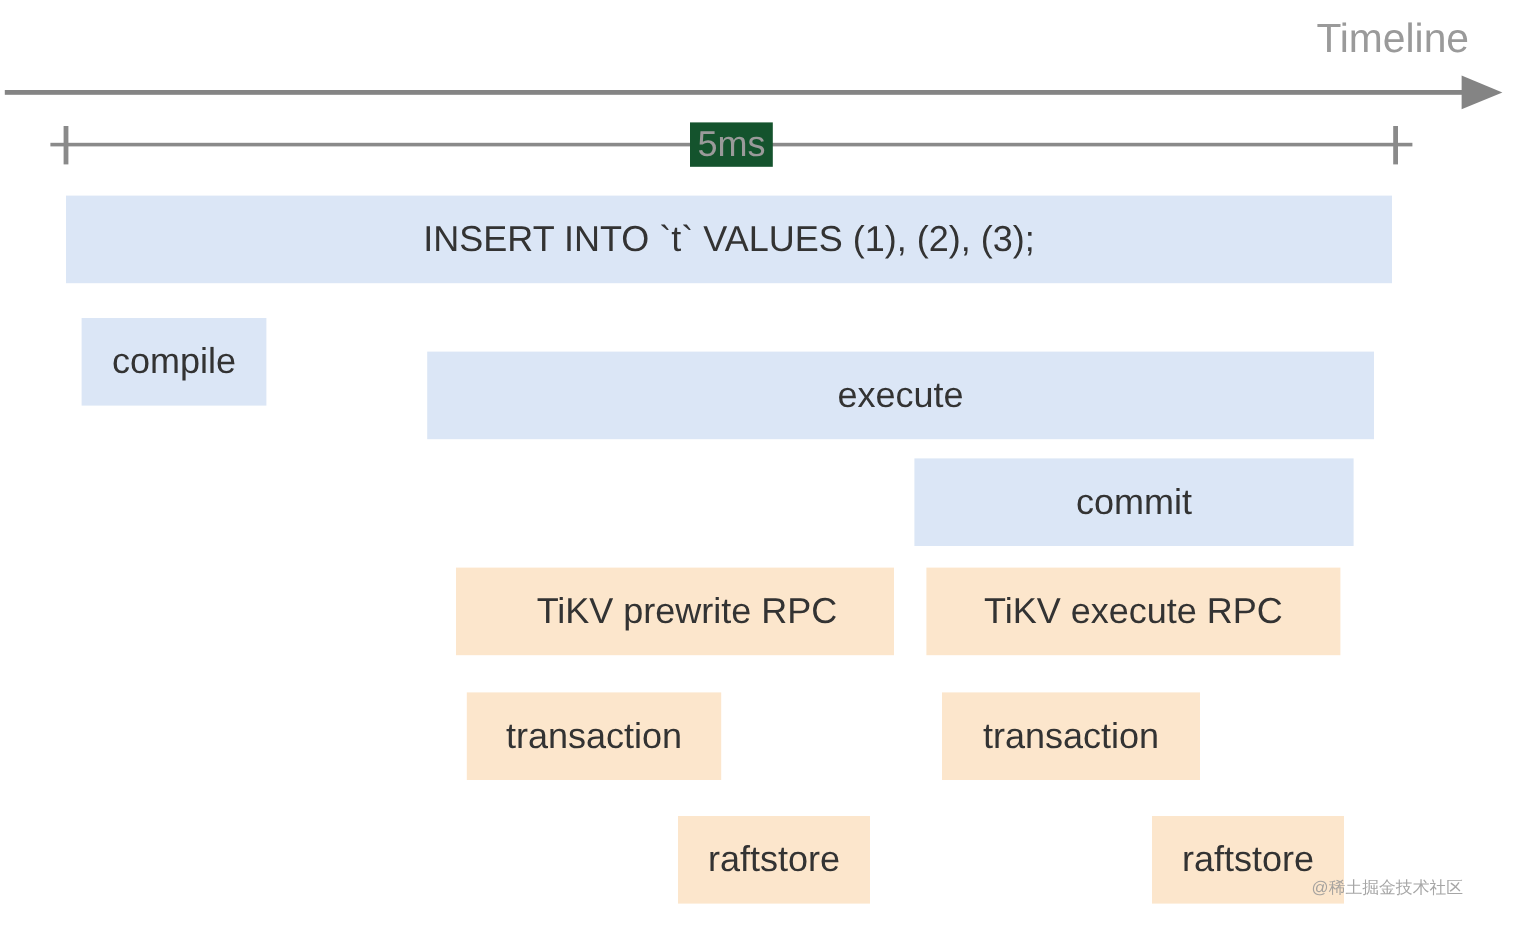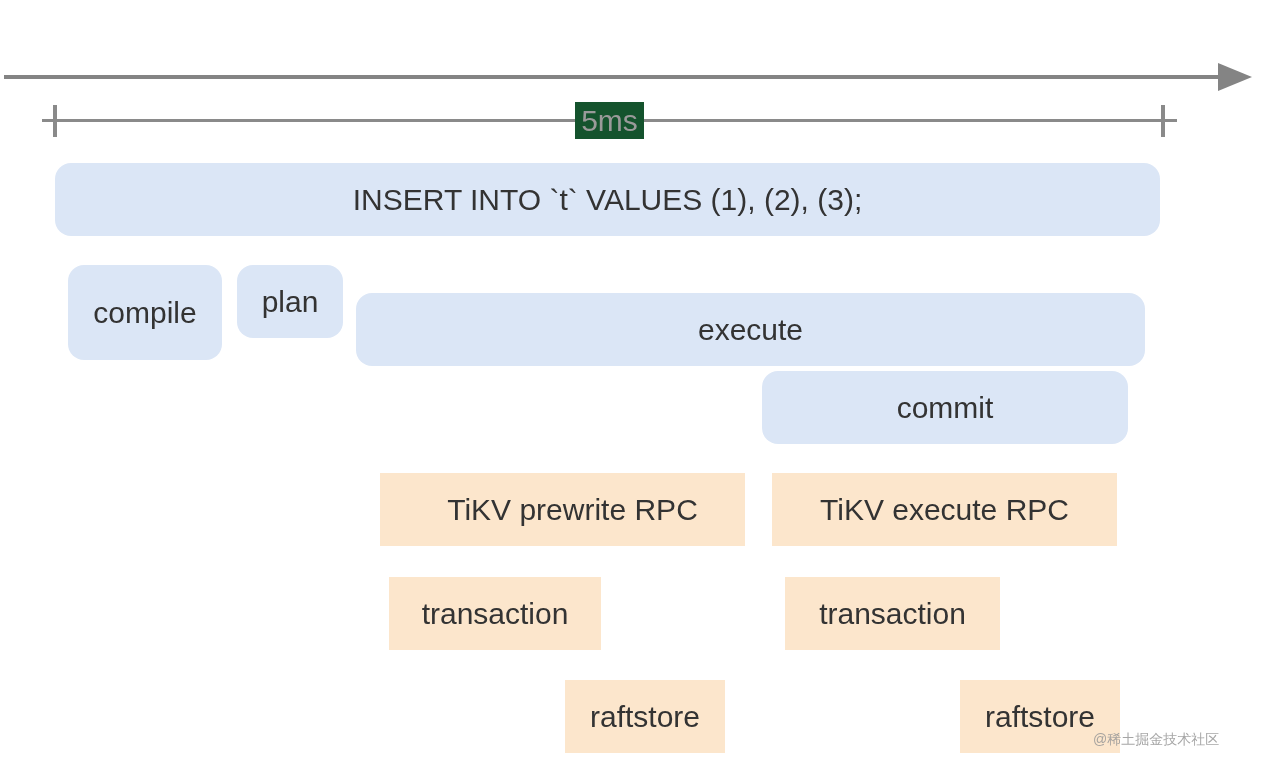--- a/index.html
+++ b/index.html
@@ -68,29 +68,29 @@
   
   .box {
     position: absolute;
     display: flex;
     align-items: center;
     justify-content: center;
     font-size: 30px;
     color: #333333;
     white-space: nowrap;
   }
-  .blue   { background: #dbe6f6; border-radius: 16px; }
+  .blue   { background: #dbe6f6; }
   .orange { background: #fce6cc; }
 
   .box-sql           { left: 55px;  top: 163px; width: 1105px; height: 73px; }
-  .box-compile       { left: 68px;  top: 265px; width: 154px;  height: 95px; }
+  .box-compile       { left: 68px;  top: 265px; width: 154px;  height: 73px; }
   .box-plan          { left: 237px; top: 265px; width: 106px;  height: 73px; }
   .box-execute       { left: 356px; top: 265px; width: 789px;  height: 73px; margin-top: 28px; }
   .box-prewrite      { left: 368px; top: 369px; width: 377px;  height: 73px; }
-  .box-commit        { left: 762px; top: 371px; width: 366px;  height: 73px; }
+  .box-commit        { left: 762px; top: 382px; width: 366px;  height: 73px; }
   .box-tikv-prewrite { left: 380px; top: 473px; width: 345px;  height: 73px; padding-left: 20px; }
   .box-tikv-commit   { left: 772px; top: 473px; width: 345px;  height: 73px; }
   .box-txn-prewrite  { left: 389px; top: 577px; width: 212px;  height: 73px; }
   .box-txn-commit    { left: 785px; top: 577px; width: 215px;  height: 73px; }
   .box-raft-prewrite { left: 565px; top: 680px; width: 160px;  height: 73px; }
   .box-raft-commit   { left: 960px; top: 680px; width: 160px;  height: 73px; }
 
   .watermark {
     position: absolute;
     left: 1093px; top: 731px;
@@ -98,34 +98,34 @@
     color: rgba(150, 150, 150, 0.85);
     white-space: nowrap;
     z-index: 5;
   }
 </style>
 </head>
 <body>
 
 <div class="canvas">
 
+  <div class="timeline-label">Timeline</div>
   <div class="arrow-line"></div>
   <div class="arrow-head"></div>
 
   <div class="ruler-line"></div>
   <div class="ruler-tick tick-left"></div>
   <div class="ruler-tick tick-right"></div>
   <div class="ruler-label-wrap">
     <span class="ruler-label">5ms</span>
   </div>
 
   <div class="box blue box-sql">INSERT INTO `t` VALUES (1), (2), (3);</div>
 
   <div class="box blue box-compile">compile</div>
-  <div class="box blue box-plan">plan</div>
   <div class="box blue box-execute">execute</div>
 
   <div class="box blue box-commit">commit</div>
 
   <div class="box orange box-tikv-prewrite">TiKV prewrite RPC</div>
   <div class="box orange box-tikv-commit">TiKV execute RPC</div>
 
   <div class="box orange box-txn-prewrite">transaction</div>
   <div class="box orange box-txn-commit">transaction</div>
 

